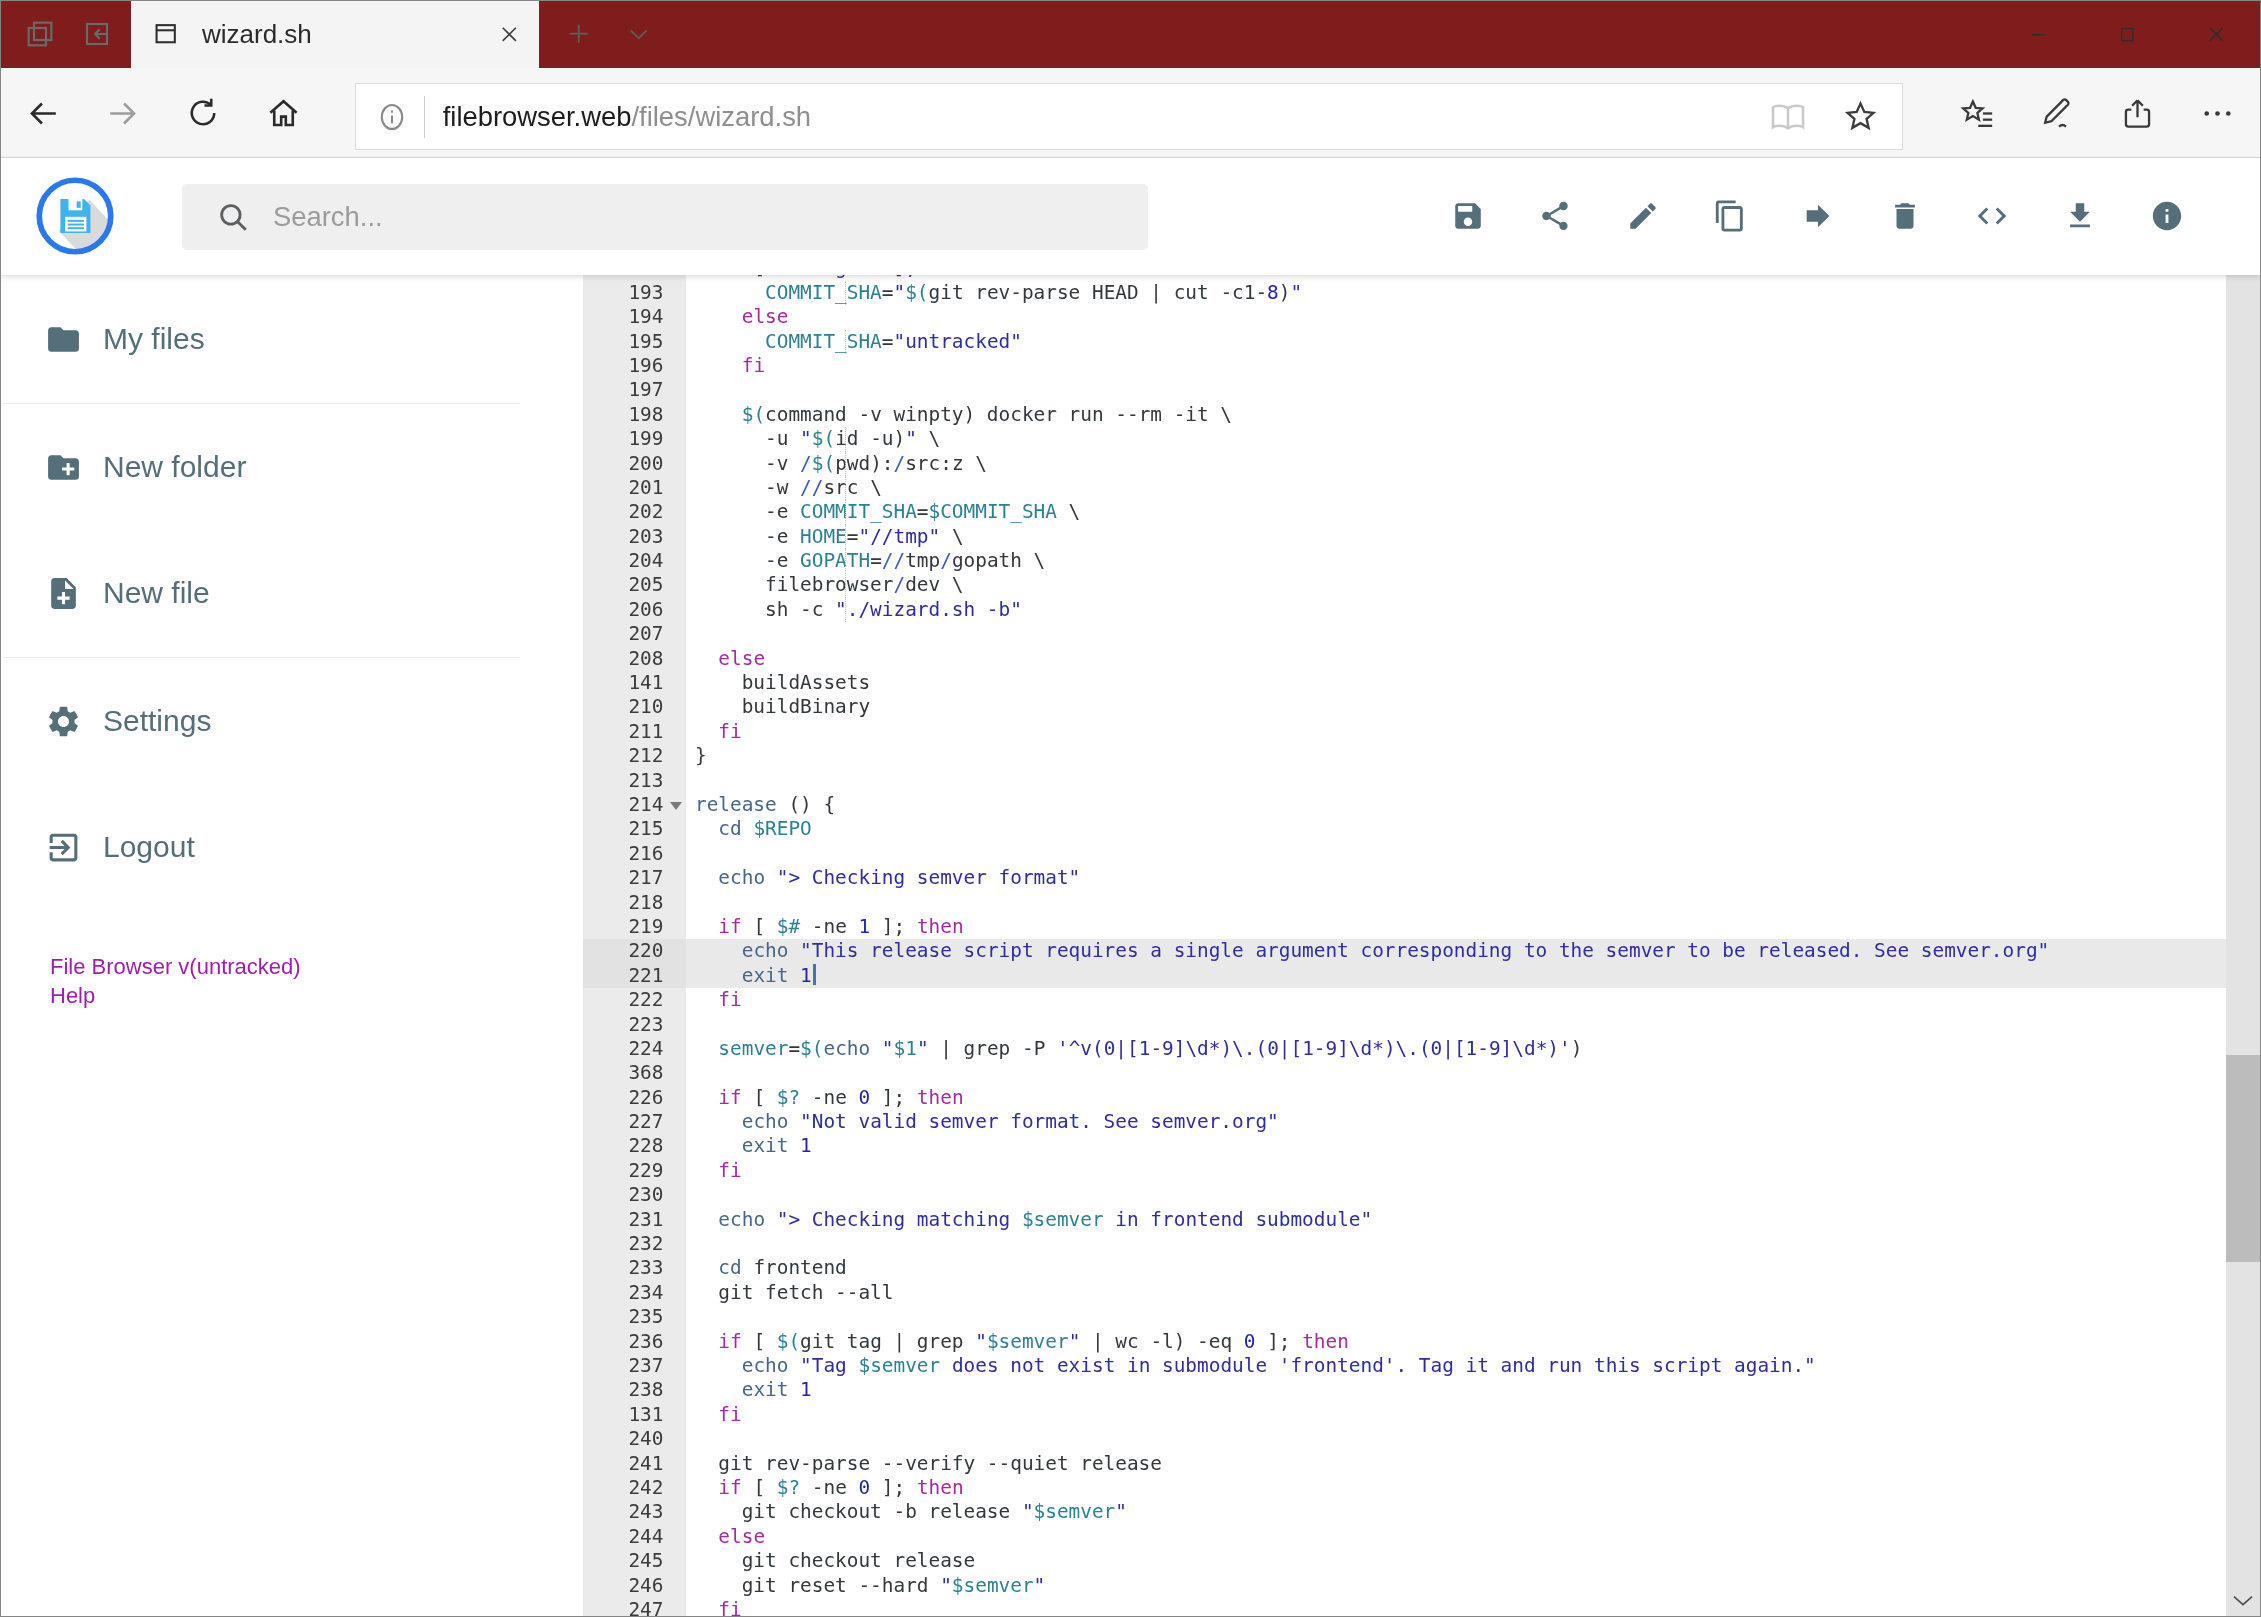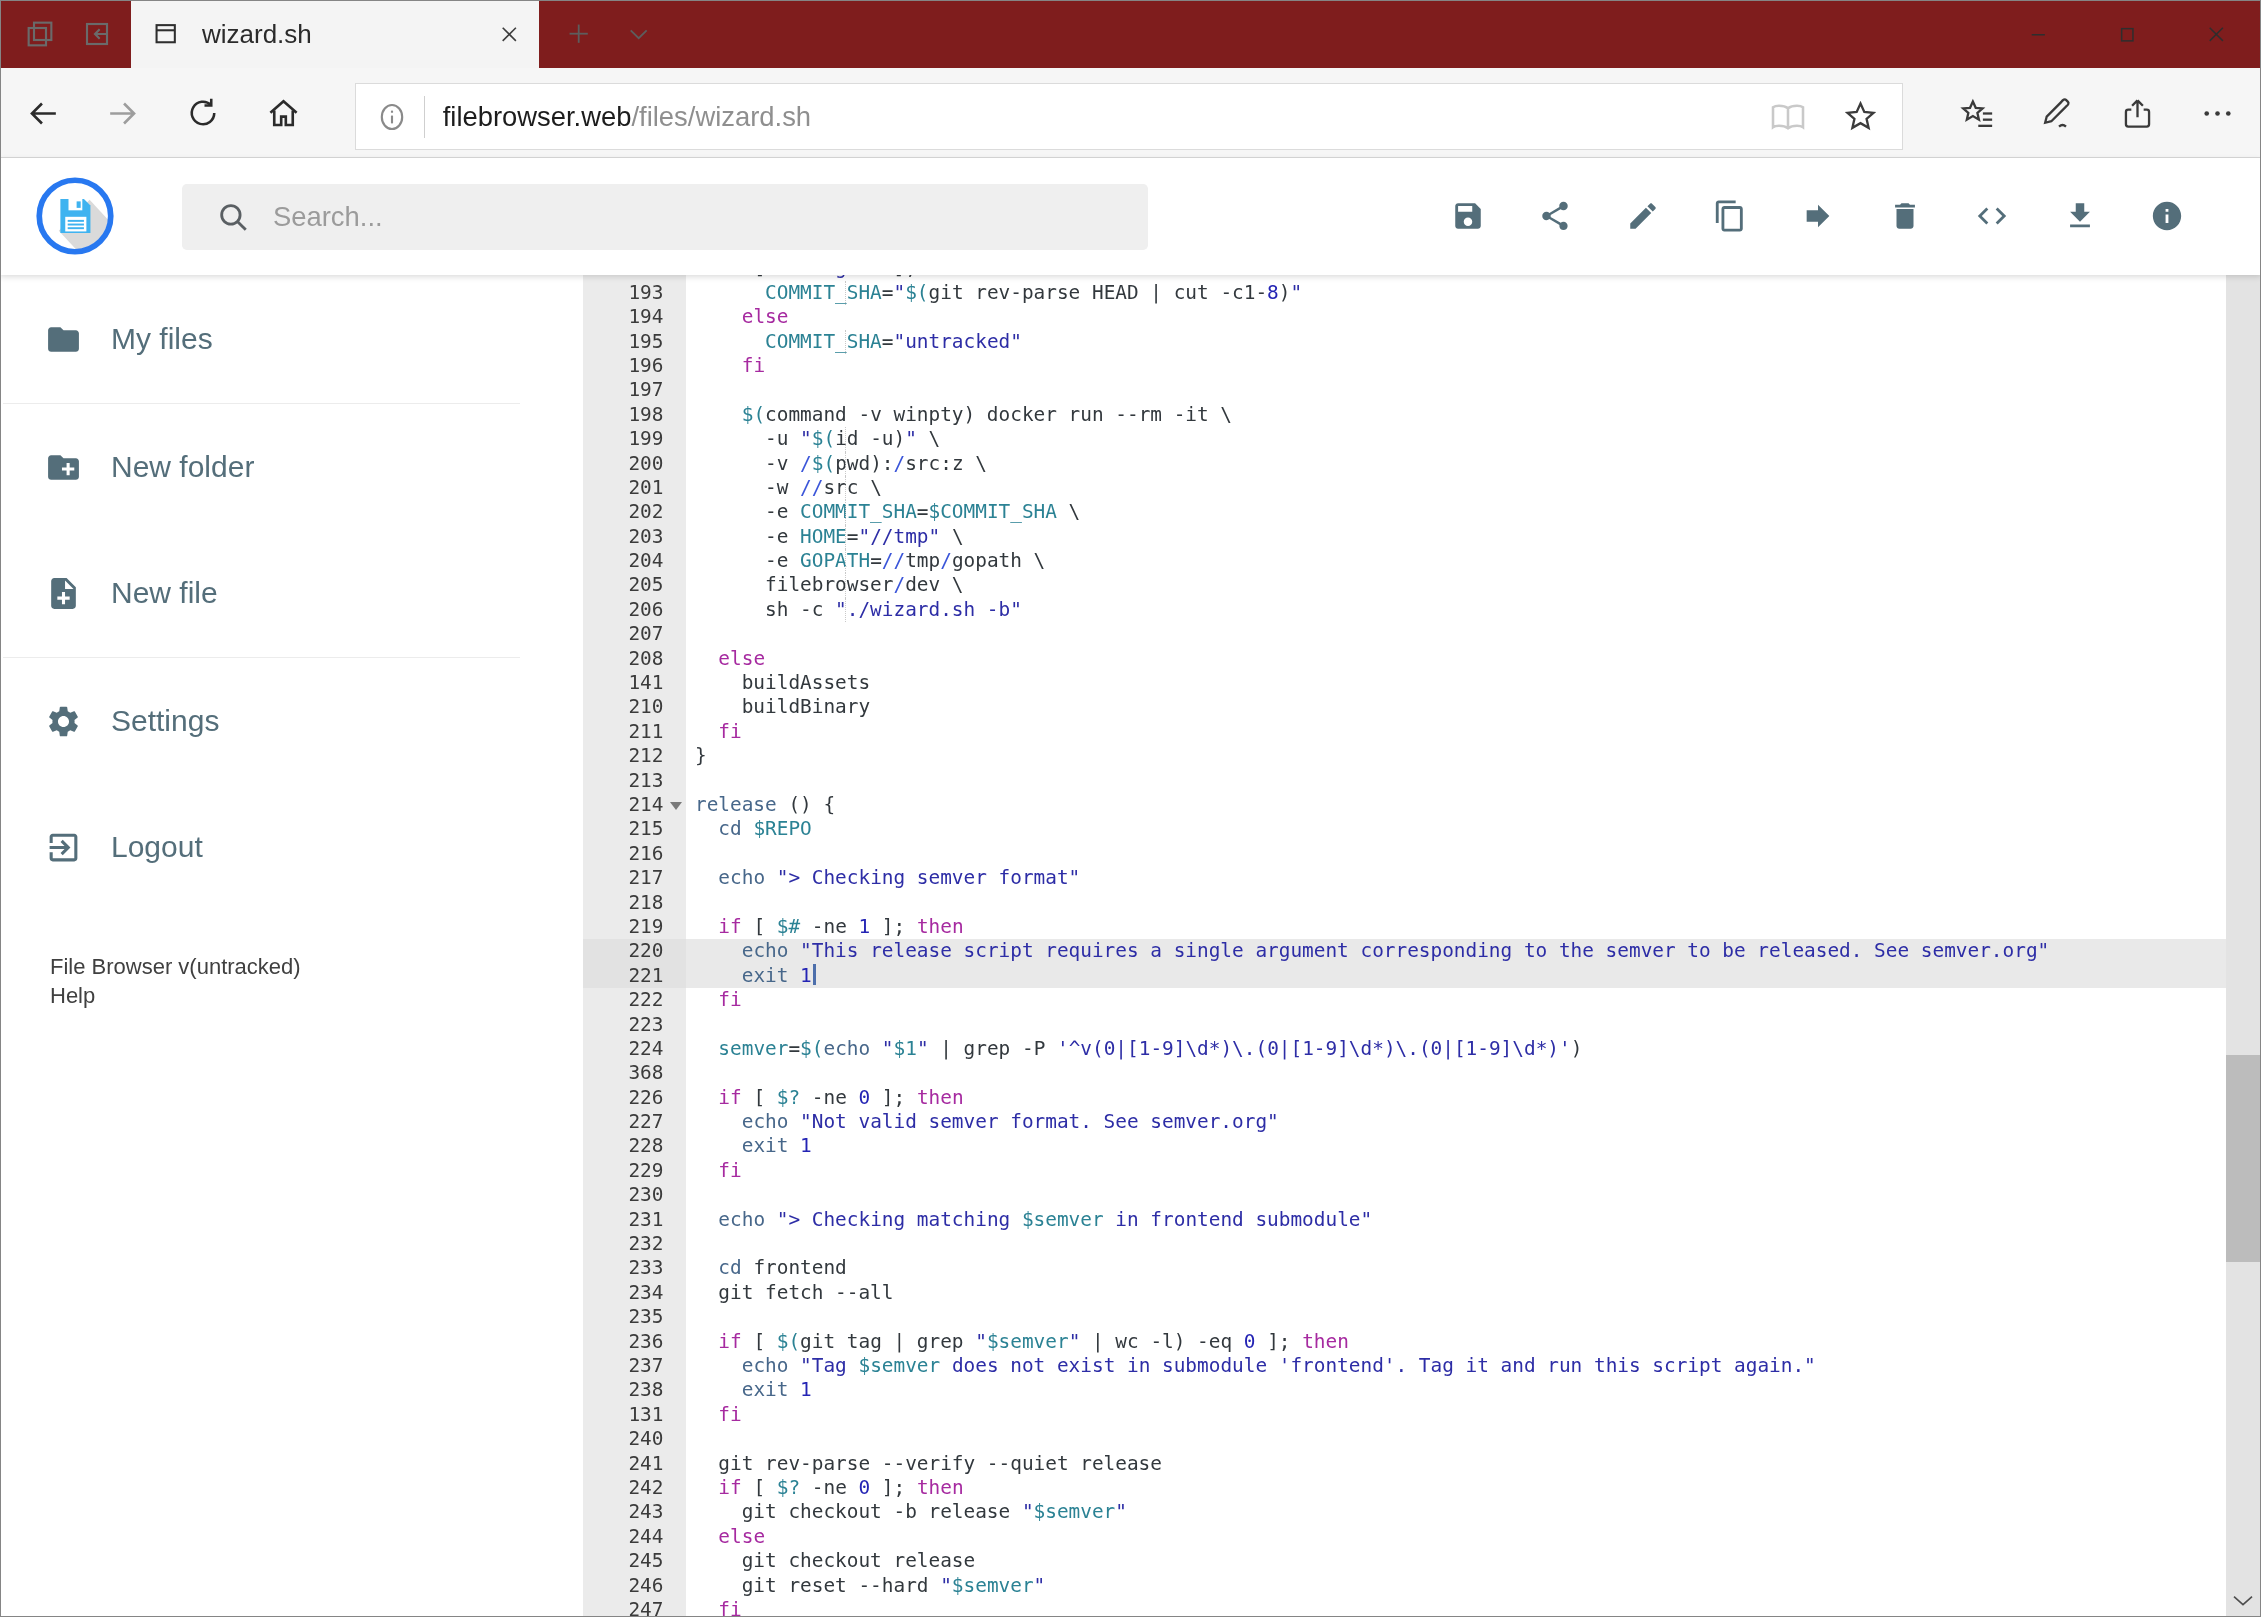--- a/index.html
+++ b/index.html
@@ -46,23 +46,23 @@
                    font-family:"Liberation Sans",sans-serif;color:#333}
   #searchbox input::placeholder{color:#9b9b9b;opacity:1}
   #edit-toolbar{position:absolute;left:1434px;top:24px;display:flex;gap:19.4px}
   .tbtn{width:68px;height:68px;border:0;background:transparent;padding:0;display:flex;
         align-items:center;justify-content:center;color:#546e7a;cursor:pointer}
 
   
   #sidebar{position:absolute;left:0;top:275px;width:521px;height:1342px;background:#fff}
   .side-item{position:absolute;left:0;width:521px;height:48px;display:flex;align-items:center;
              padding-left:45px;box-sizing:border-box;color:#546e7a;cursor:pointer}
-  .side-item .slabel{font-size:30px;margin-left:29px}
+  .side-item .slabel{font-size:30px;margin-left:21px}
   .side-sep{position:absolute;left:3.2px;width:517px;height:0.8px;background:#ececec}
-  #side-footer{position:absolute;left:50px;top:677px;font-size:22px;color:#404040;line-height:29px}
+  #side-footer{position:absolute;left:50px;top:677px;font-size:22px;color:#a21caf;line-height:29px}
 
   
   #editor{position:absolute;left:583px;top:275px;width:1643px;height:1342px;overflow:hidden;background:#fff}
   #gutter-strip{position:absolute;left:0;top:0;width:103px;height:1342px;background:#ebebeb}
   #code-lines{position:absolute;left:0;top:-18.6px;right:0}
   .row{display:flex;height:24.4px}
   .gut{width:103px;box-sizing:border-box;background:#ebebeb;text-align:right;padding-right:22.6px;
        font-family:"DejaVu Sans Mono",monospace;font-size:19.4px;line-height:24.4px;color:#3b3b3b;
        position:relative;flex:none}
   .code{flex:1;position:relative;padding-left:9px;font-family:"DejaVu Sans Mono",monospace;

